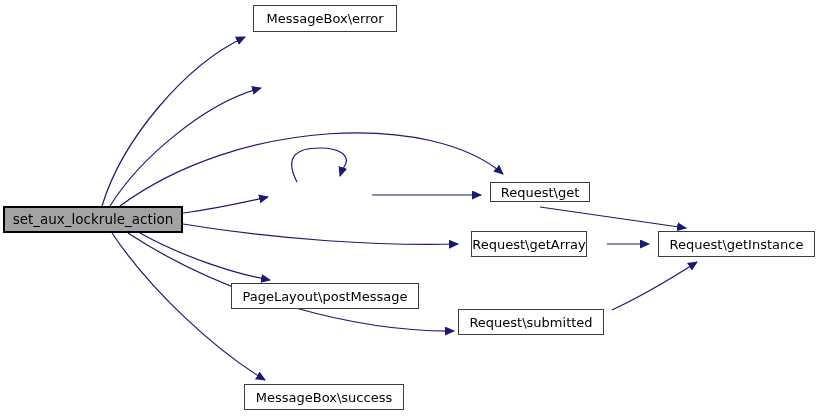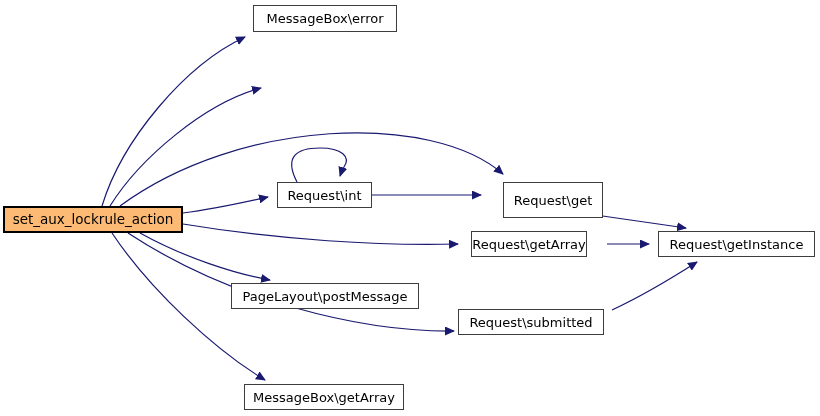--- a/index.html
+++ b/index.html
@@ -24,21 +24,21 @@
     color: #000000;
     font-size: 13px;
     line-height: 1;
     display: flex;
     align-items: center;
     justify-content: center;
     white-space: nowrap;
     cursor: pointer;
   }
   .node.root {
-    background: #fdba74;
+    background: #a3a3a3;
     border: 2px solid #000000;
     font-size: 13.5px;
     cursor: default;
     text-align: center;
   }
 </style>
 </head>
 <body>
 
 <div class="canvas">
@@ -64,27 +64,26 @@
         <path d="M 607,244 L 649,244" fill="none" stroke="#191970" stroke-width="1.2" marker-end="url(#arrowhead)"></path>
         <path d="M 612,310 C 642,296 672,278 697,262" fill="none" stroke="#191970" stroke-width="1.2" marker-end="url(#arrowhead)"></path>
       </g>
   </svg>
 
   <div class="node root" style="left:3px; top:206px; width:180px; height:27px">set_aux_lockrule_action</div>
 
   <div class="node" style="left:253px; top:5px; width:144px; height:27px">MessageBox\error</div>
 
 
-  <div class="node" style="left:277px; top:182px; width:95px; height:26px">Request\int</div>
 
-  <div class="node" style="left:503px; top:182px; width:100px; height:36px">Request\get</div>
+  <div class="node" style="left:490px; top:182px; width:100px; height:20px">Request\get</div>
 
   <div class="node" style="left:471px; top:231px; width:116px; height:26px">Request\getArray</div>
 
   <div class="node" style="left:658px; top:231px; width:157px; height:26px">Request\getInstance</div>
 
   <div class="node" style="left:231px; top:283px; width:188px; height:26px">PageLayout\postMessage</div>
 
   <div class="node" style="left:458px; top:309px; width:146px; height:26px">Request\submitted</div>
 
-  <div class="node" style="left:244px; top:384px; width:160px; height:26px">MessageBox\getArray</div>
+  <div class="node" style="left:244px; top:384px; width:160px; height:26px">MessageBox\success</div>
 
 </div>
 
 </body></html>

